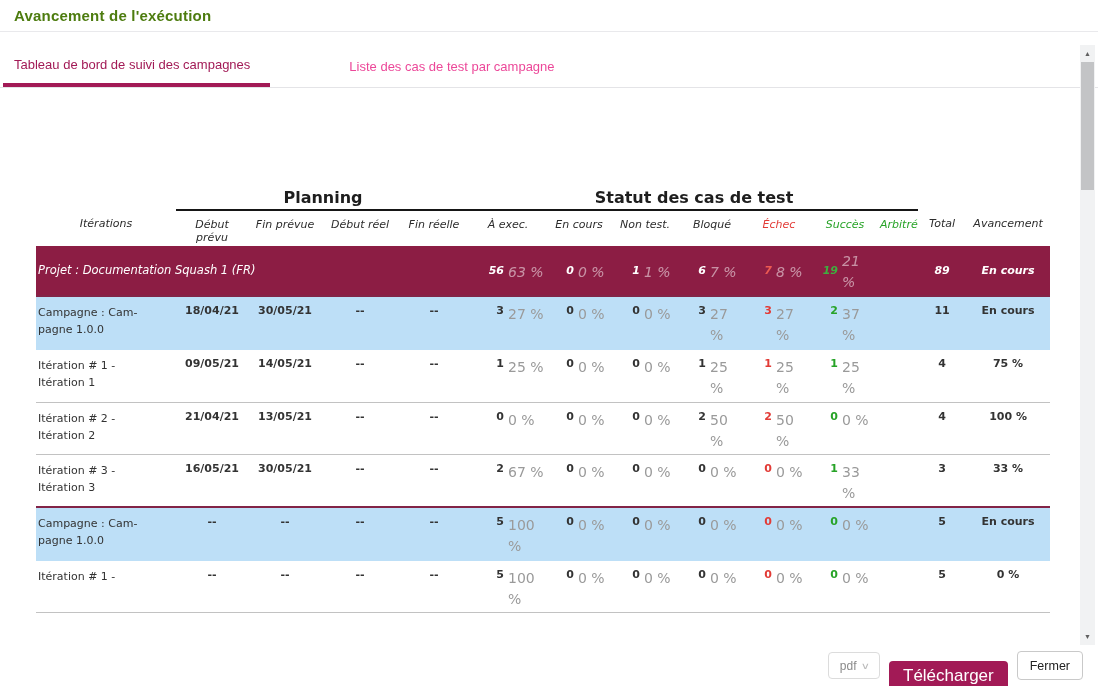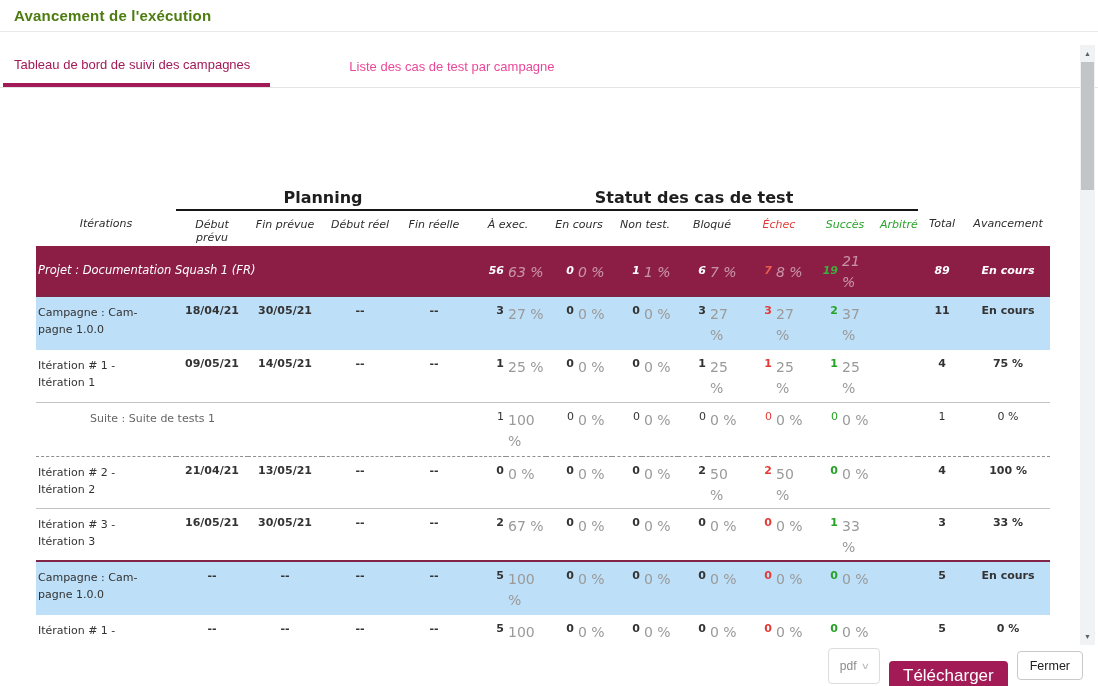--- a/index.html
+++ b/index.html
@@ -72,21 +72,21 @@
   .scrollbar{position:absolute;top:45px;right:3px;bottom:41px;width:15px;background:#f1f2f3;z-index:5;}
   .sb-arrow{position:absolute;left:0;width:15px;height:15px;display:flex;align-items:center;justify-content:center;
     font-size:7px;color:#606060;cursor:pointer;}
   .sb-arrow.up{top:1px;}
   .sb-arrow.down{bottom:1px;}
   .sb-thumb{position:absolute;left:1px;right:1px;top:17px;height:128px;background:#c3c4c6;cursor:grab;}
 
   
   .footer{position:absolute;left:0;right:0;bottom:0;height:41px;background:#fff;
     display:flex;align-items:center;justify-content:flex-end;gap:9px;padding-right:15px;}
-  .select{height:36px;min-width:52px;border:1px solid #dcdcdc;border-radius:4px;background:#fff;
+  .select{height:27px;min-width:52px;border:1px solid #dcdcdc;border-radius:4px;background:#fff;
     display:flex;align-items:center;justify-content:center;gap:5px;padding:0 8px;
     font-size:12px;color:#8a8a8a;cursor:pointer;}
   .select .chev{font-size:9px;color:#bcbcbc;transform:scaleX(1.4);}
   button{font-family:"Liberation Sans",sans-serif;cursor:pointer;}
   .btn-primary{height:30px;padding:0 14px;border:none;border-radius:4px;background:var(--accent);
     color:#fff;font-size:17px;margin-top:20px;}
   .btn-default{height:29px;padding:0 12px;border:1px solid #c9c9c9;border-radius:4px;background:#fff;
     color:#222;font-size:12.5px;}
 </style>
 </head>
@@ -209,39 +209,20 @@
             <td class="count">1</td>
             <td class="pct">25 %</td>
             <td class="count fail">1</td>
             <td class="pct">25 %</td>
             <td class="count succ">1</td>
             <td class="pct">25 %</td>
             <td class="arb"></td>
             <td class="total">4</td>
             <td class="progress">75 %</td>
           </tr>
-          <tr class="row-suite">
-            <td class="label" colspan="5">Suite : Suite de tests 1</td>
-            <td class="count">1</td>
-            <td class="pct">100
-%</td>
-            <td class="count">0</td>
-            <td class="pct">0 %</td>
-            <td class="count">0</td>
-            <td class="pct">0 %</td>
-            <td class="count">0</td>
-            <td class="pct">0 %</td>
-            <td class="count fail">0</td>
-            <td class="pct">0 %</td>
-            <td class="count succ">0</td>
-            <td class="pct">0 %</td>
-            <td class="arb"></td>
-            <td class="total">1</td>
-            <td class="progress">0 %</td>
-          </tr>
           <tr class="row-iteration">
             <td class="label" colspan="1">Itération # 2 -
 Itération 2</td>
             <td class="date">21/04/21</td>
             <td class="date">13/05/21</td>
             <td class="date">--</td>
             <td class="date">--</td>
             <td class="count">0</td>
             <td class="pct">0 %</td>
             <td class="count">0</td>

